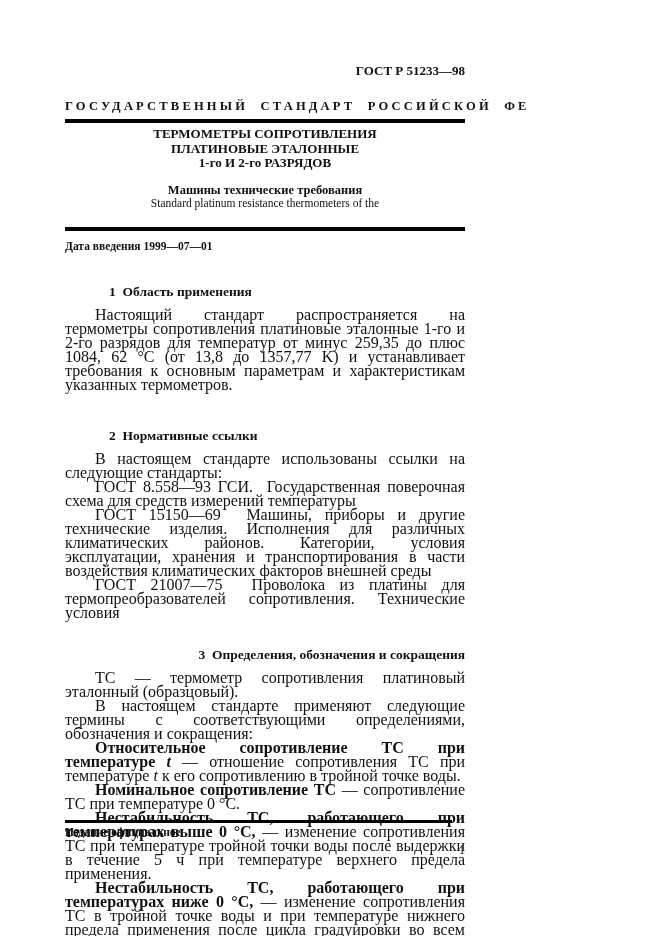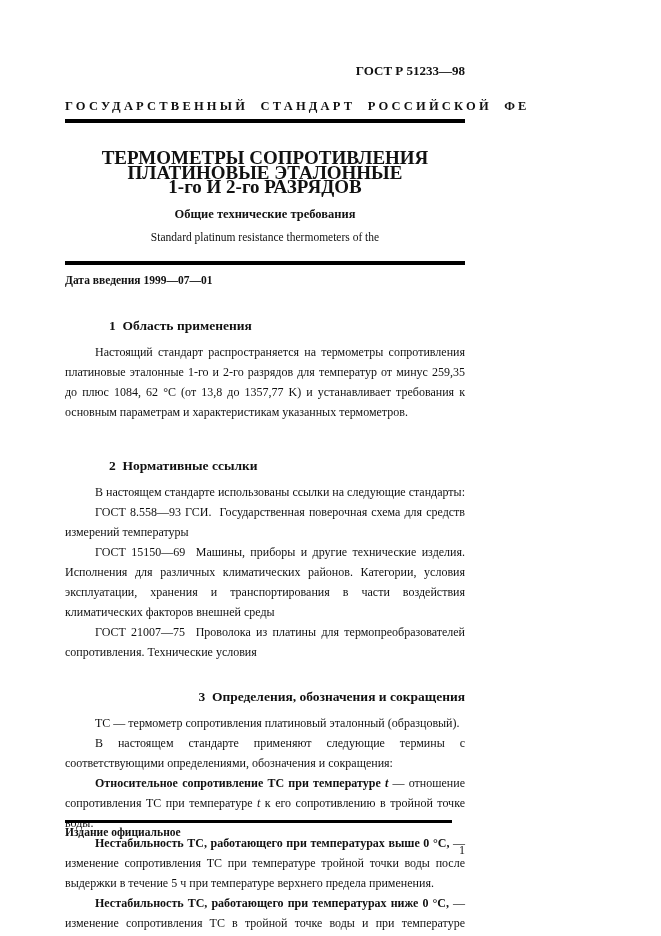--- a/index.html
+++ b/index.html
@@ -25,35 +25,35 @@
     font-weight: bold;
     font-size: 12.5px;
     line-height: 14px;
     letter-spacing: 3.2px;
     word-spacing: 6px;
     white-space: nowrap;
   }
   .rule { background: #000000; }
   .rule-header { height: 4px; margin-top: 6px; }
   .title-block {
-    margin-top: 28px;
+    margin-top: 4px;
     text-align: center;
     font-weight: bold;
-    font-size: 19px;
+    font-size: 13px;
     line-height: 14.5px;
   }
   .subtitle {
     margin-top: 12px;
     text-align: center;
     font-weight: bold;
     font-size: 12.5px;
     line-height: 14px;
   }
   .english {
-    margin-top: 10px;
+    margin-top: 0;
     text-align: center;
     font-size: 11.5px;
     line-height: 13.5px;
   }
   .rule-date { height: 4px; margin-top: 17px; }
   .date-line {
     margin-top: 9px;
     text-align: left;
     font-weight: bold;
     font-size: 11.5px;
@@ -64,22 +64,22 @@
     font-size: 13.5px;
     line-height: 15px;
     margin-left: 44px;
   }
   .h1 { margin-top: 31px; }
   .h2 { margin-top: 36px; }
   .h3 { margin-top: 27px; text-align: right; }
   .sec-body { margin-top: 9px; }
   .sec-body p {
     margin: 0;
-    font-size: 12px;
-    line-height: 20px;
+    font-size: 16px;
+    line-height: 14px;
     text-align: justify;
     text-indent: 30px;
   }
   .footer {
     position: absolute;
     left: 65px;
     right: 74px;
     top: 820px;
   }
   .rule-footer { height: 3px; }
@@ -107,21 +107,21 @@
   <div class="banner">ГОСУДАРСТВЕННЫЙ СТАНДАРТ РОССИЙСКОЙ ФЕДЕРАЦИИ</div>
 
   <div class="rule rule-header"></div>
 
   <div class="title-block">
     <div>ТЕРМОМЕТРЫ СОПРОТИВЛЕНИЯ</div>
     <div>ПЛАТИНОВЫЕ ЭТАЛОННЫЕ</div>
     <div>1-го И 2-го РАЗРЯДОВ</div>
   </div>
 
-  <div class="subtitle">Общие технические требования</div>
+  <div class="subtitle">Машины технические требования</div>
 
   <div class="english">
     <div>Standard platinum resistance thermometers of the</div>
   </div>
 
   <div class="rule rule-date"></div>
 
   <div class="date-line">Дата введения 1999—07—01</div>
 
   <div class="section-heading h1">1&nbsp;&nbsp;Область применения</div>
@@ -135,20 +135,21 @@
     <p>ГОСТ 8.558—93 ГСИ.&nbsp; Государственная поверочная схема для средств измерений температуры</p>
     <p>ГОСТ 15150—69&nbsp; Машины, приборы и другие технические изделия. Исполнения для различных климатических районов. Категории, условия эксплуатации, хранения и транспортирования в части воздействия климатических факторов внешней среды</p>
     <p>ГОСТ 21007—75&nbsp; Проволока из платины для термопреобразователей сопротивления. Технические условия</p>
   </div>
 
   <div class="section-heading h3">3&nbsp;&nbsp;Определения, обозначения и сокращения</div>
   <div class="sec-body">
     <p>ТС — термометр сопротивления платиновый эталонный (образцовый).</p>
     <p>В настоящем стандарте применяют следующие термины с соответствующими определениями, обозначения и сокращения:</p>
     <p><b><span>Относительное сопротивление ТС при температуре </span><i>t</i></b><span> — отношение сопротивления ТС при температуре </span><i>t</i><span> к его сопротивлению в тройной точке воды.</span></p>
+    <p><b>Номинальное сопротивление ТС</b><span> — сопротивление ТС при температуре 0 °С.</span></p>
     <p><b>Нестабильность ТС, работающего при температурах выше 0 °С,</b><span> — изменение сопротивления ТС при температуре тройной точки воды после выдержки в течение 5 ч при температуре верхнего предела применения.</span></p>
     <p><b>Нестабильность ТС, работающего при температурах ниже 0 °С,</b><span> — изменение сопротивления ТС в тройной точке воды и при температуре нижнего предела применения после цикла градуировки во всем диапазоне температур.</span></p>
   </div>
 
   <div class="footer">
     <div class="rule rule-footer"></div>
     <div class="edition">Издание официальное</div>
   </div>
 
   <div class="page-number">1</div>

